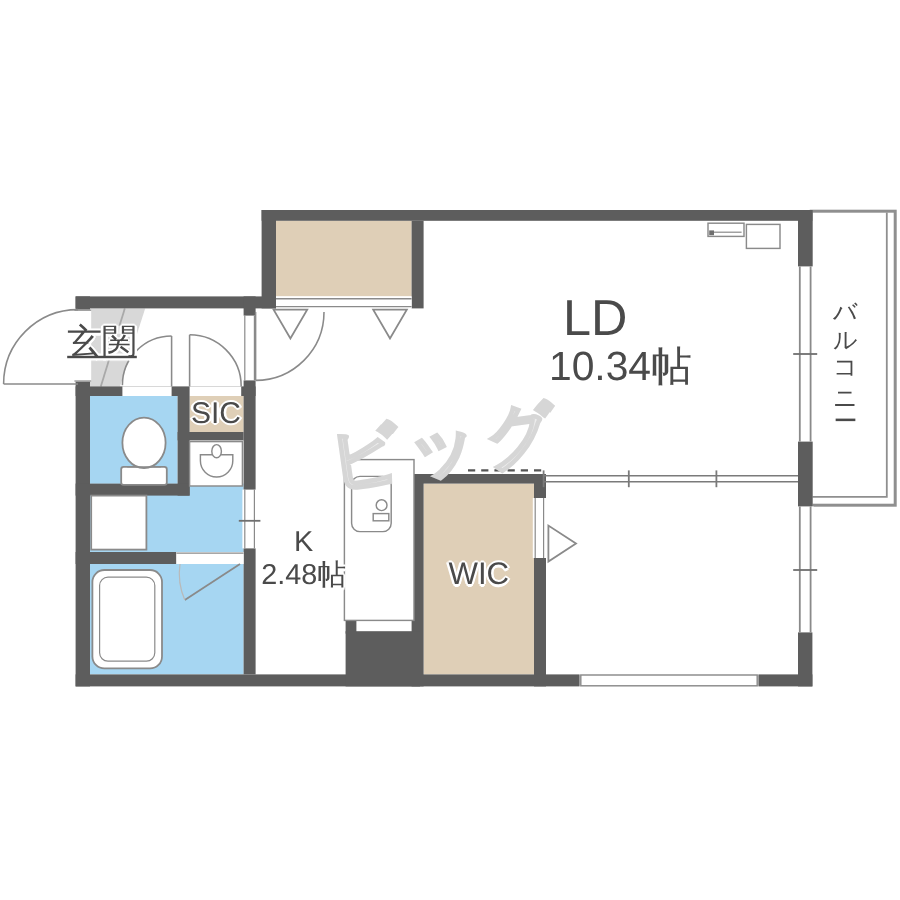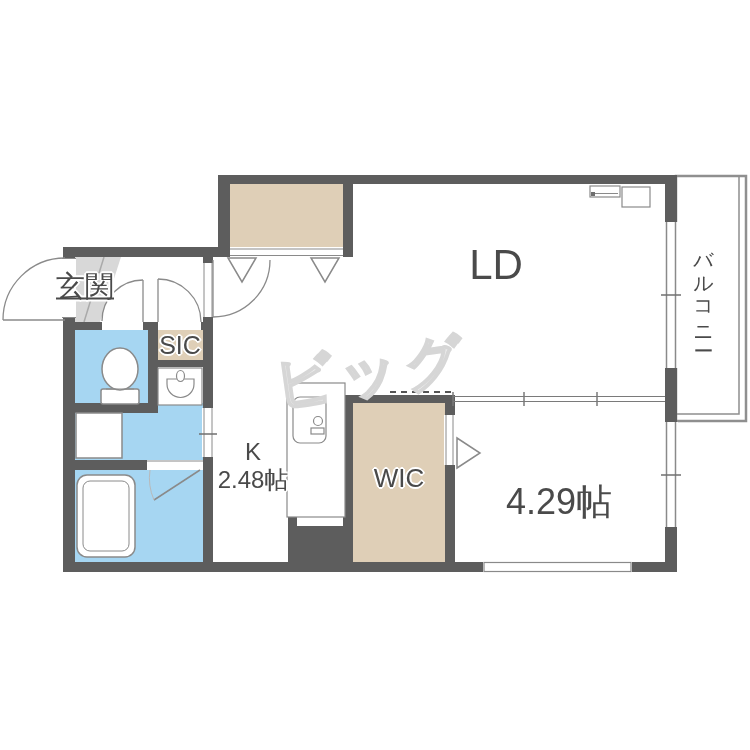--- a/index.html
+++ b/index.html
@@ -195,20 +195,20 @@
       <line x1="592" y1="193.5" x2="618" y2="193.5" stroke-width="1"></line>
       <rect x="591" y="192" width="4" height="4" fill="#6f6f6f" stroke="none"></rect>
     </g>
 
     <rect x="622" y="187" width="28" height="20" stroke-width="1.2"></rect>
   </g>
 </svg>
 
   <div class="watermark">ビッグ</div>
   <div class="lbl lbl-ld">LD</div>
-  <div class="lbl lbl-yo-size">4.29帖</div>
+  <div class="lbl lbl-ld-size">10.34帖</div>
   <div class="lbl lbl-k">K</div>
   <div class="lbl lbl-k-size">2.48帖</div>
   <div class="lbl lbl-wic">WIC</div>
   <div class="lbl lbl-sic">SIC</div>
   <div class="lbl lbl-genkan">玄関</div>
   <div class="lbl lbl-balcony">バルコニー</div>
 </div>
 
 </body></html>

